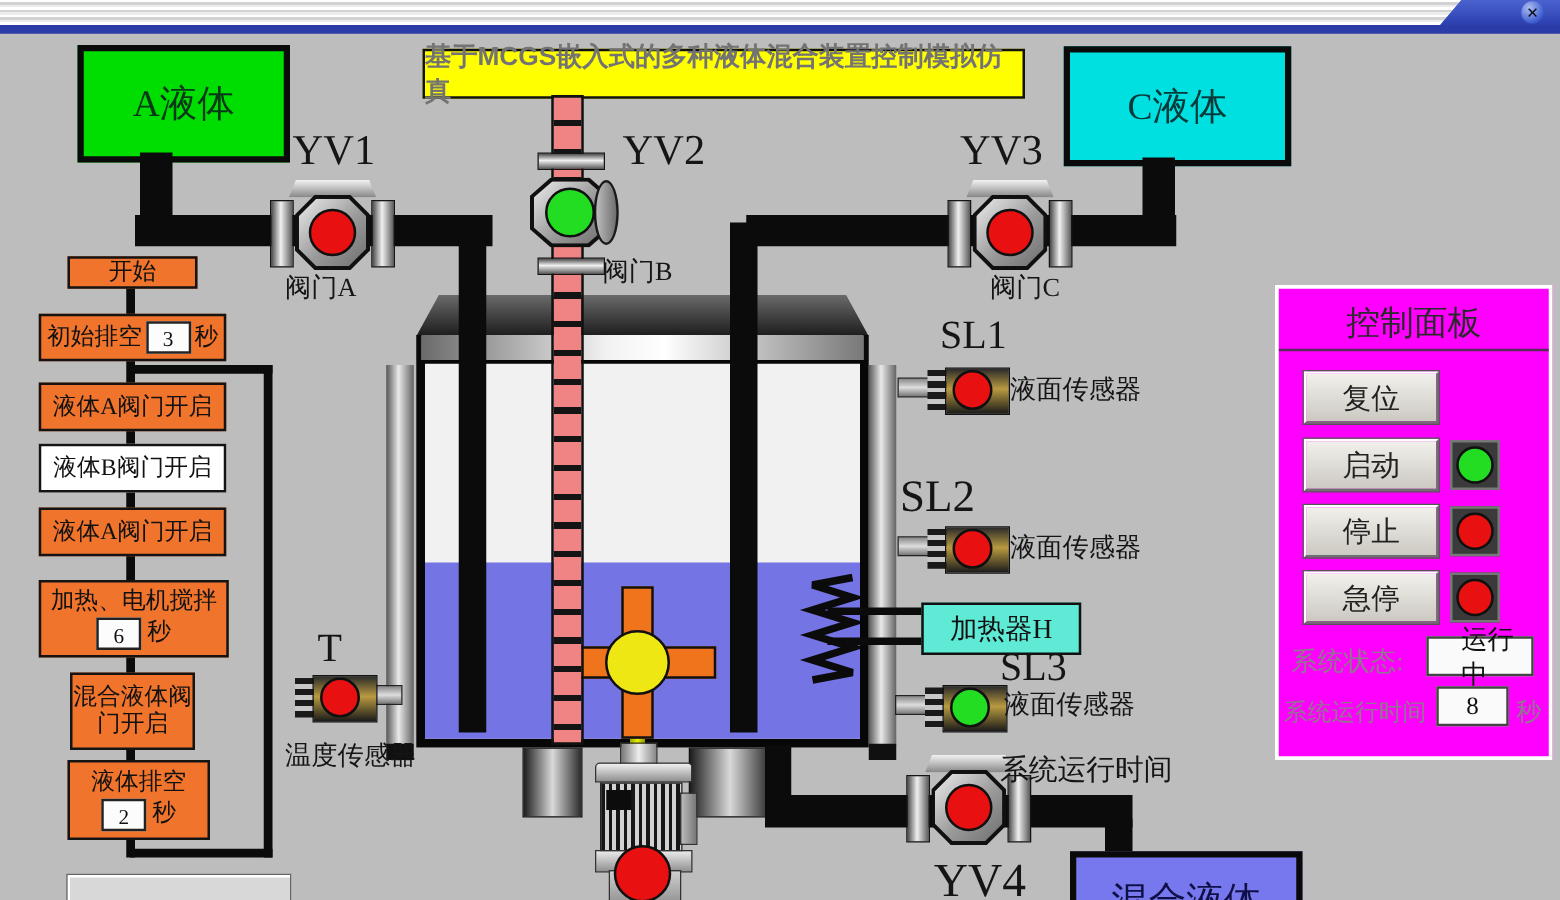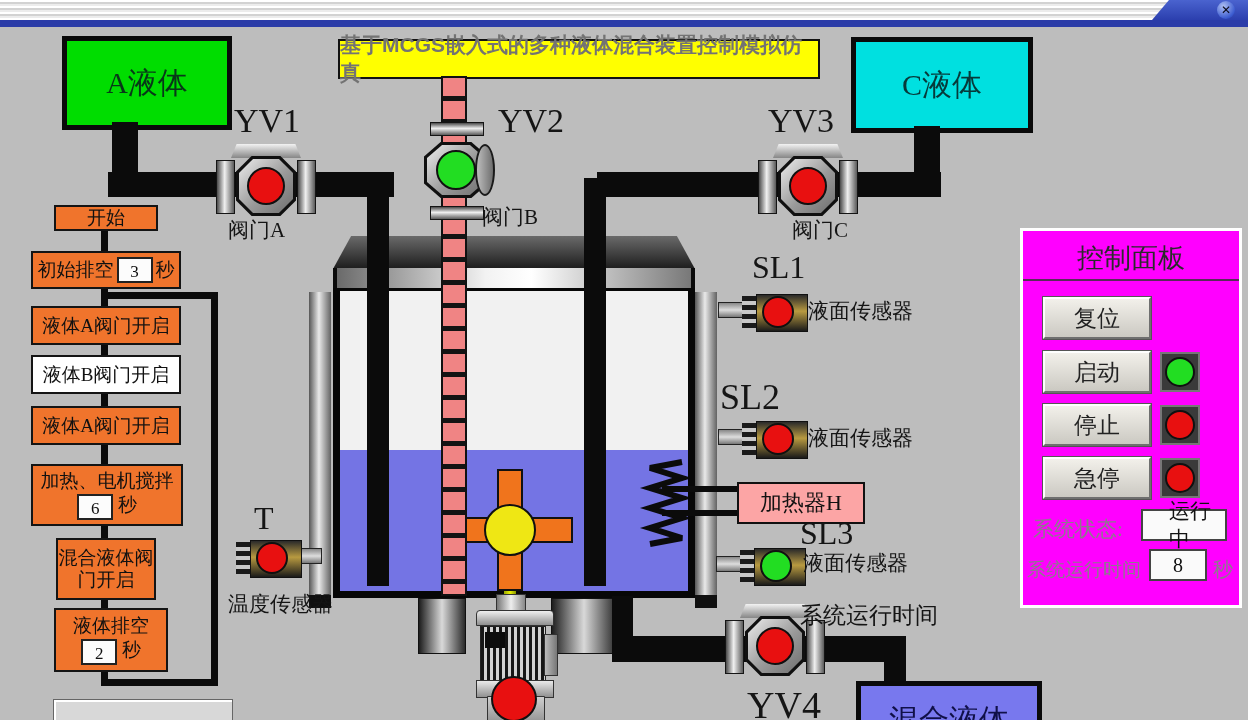--- a/index.html
+++ b/index.html
@@ -43,21 +43,21 @@
     border:7px solid #070707;border-top-width:3px;box-sizing:border-box;}
   .liquid{position:absolute;left:0;right:0;bottom:0;height:141px;background:#7474E4;}
   .rail{width:22px;height:304px;background:linear-gradient(90deg,#565656,#e9e9e9 45%,#636363);}
   .railcap{width:22px;height:13px;background:#101010;}
   .leg{background:linear-gradient(90deg,#1d1d1d,#d9d9d9 50%,#2b2b2b);border:1px solid #111;}
   .collar{left:496px;top:594px;width:28px;height:16px;background:linear-gradient(90deg,#777,#eee 50%,#888);border:1px solid #333;}
   .shaft{left:504px;top:545px;width:12px;height:72px;background:linear-gradient(90deg,#9aa800,#e8f000 50%,#8a9800);}
   .crossbar{background:#F0741C;border:2px solid #101010;box-sizing:border-box;}
   .hub{left:484px;top:504px;width:52px;height:52px;border-radius:50%;background:#EFE714;border:2px solid #101010;box-sizing:border-box;}
   .heaterline{background:#0B0B0B;}
-  .heaterbox{left:737px;top:482px;width:124px;height:38px;background:#fca5a5;border:2px solid #111;
+  .heaterbox{left:737px;top:482px;width:124px;height:38px;background:#5eead4;border:2px solid #111;
     display:flex;align-items:center;justify-content:center;
     font-family:"Liberation Serif","DejaVu Serif",serif;font-size:22px;color:#111;}
 
   
   .valve{width:100px;height:72px;}
   .flg{position:absolute;width:17px;top:10px;height:52px;
     background:linear-gradient(90deg,#4a4a4a,#f0f0f0 45%,#5a5a5a);border:1px solid #151515;}
   .hat{position:absolute;left:15px;top:-6px;width:70px;height:14px;
     background:linear-gradient(180deg,#f2f2f2,#868686);clip-path:polygon(8% 0,92% 0,100% 100%,0 100%);}
   .vbody{position:absolute;left:20px;top:6px;width:60px;height:60px;background:#101010;

